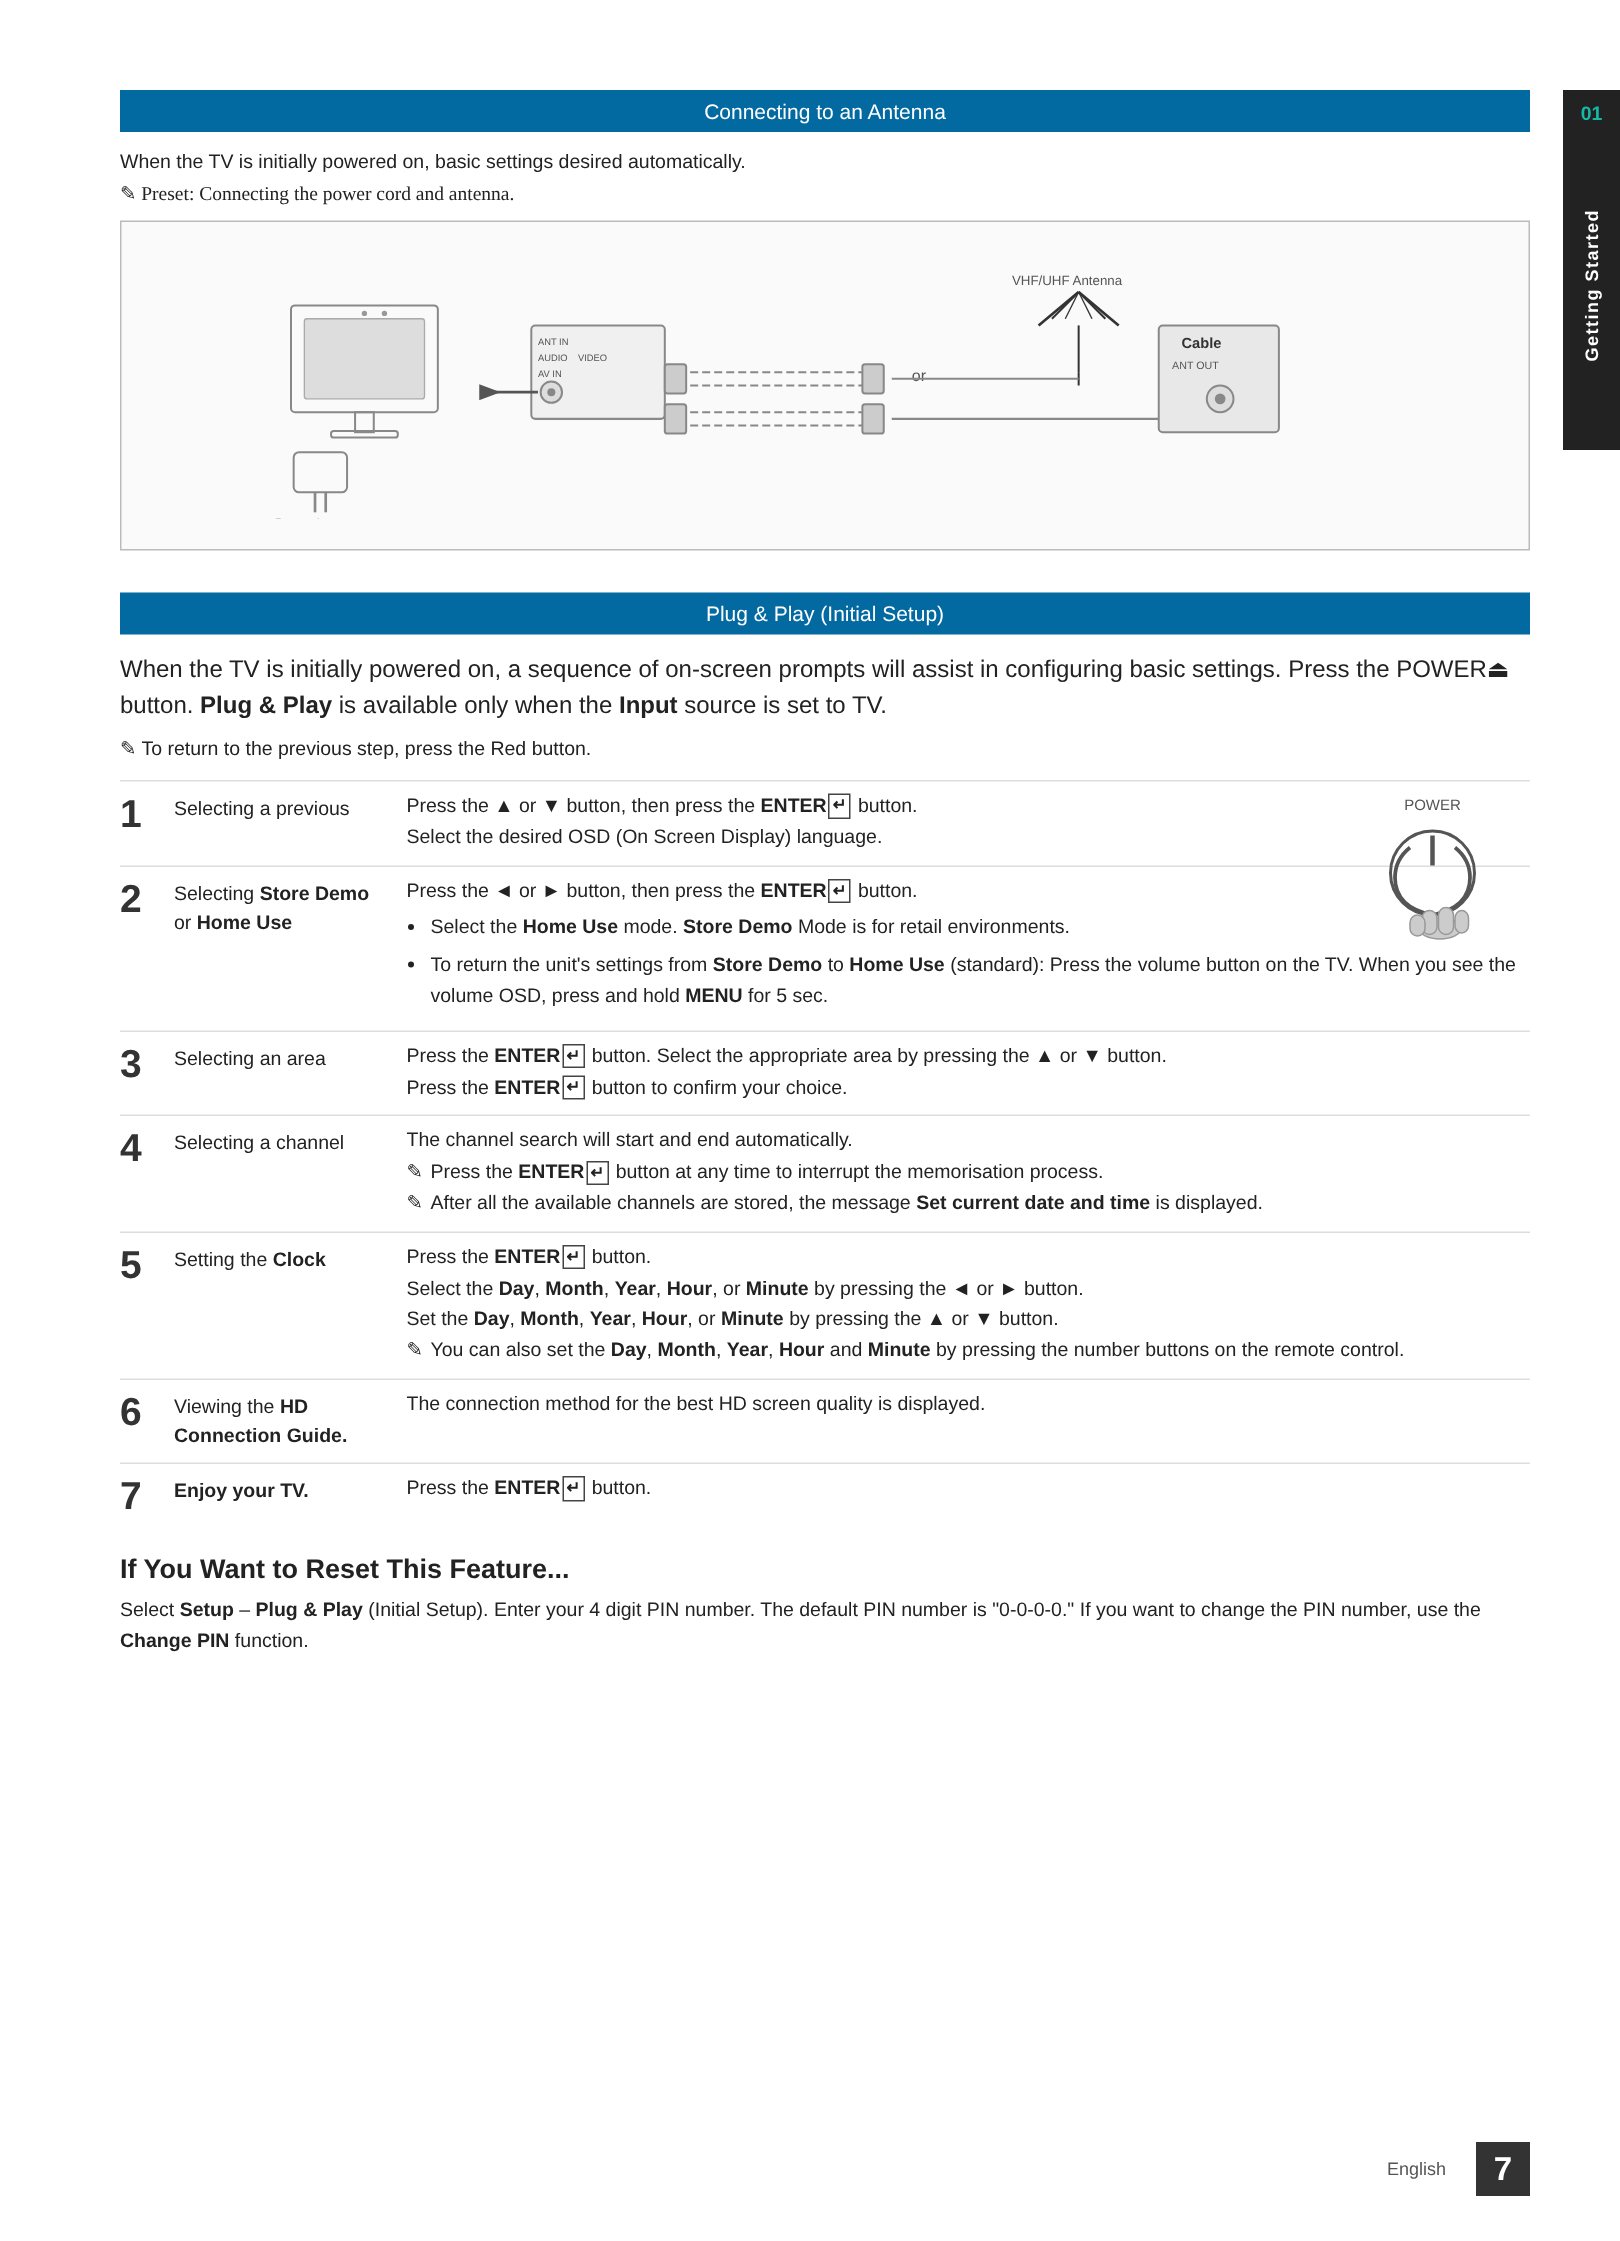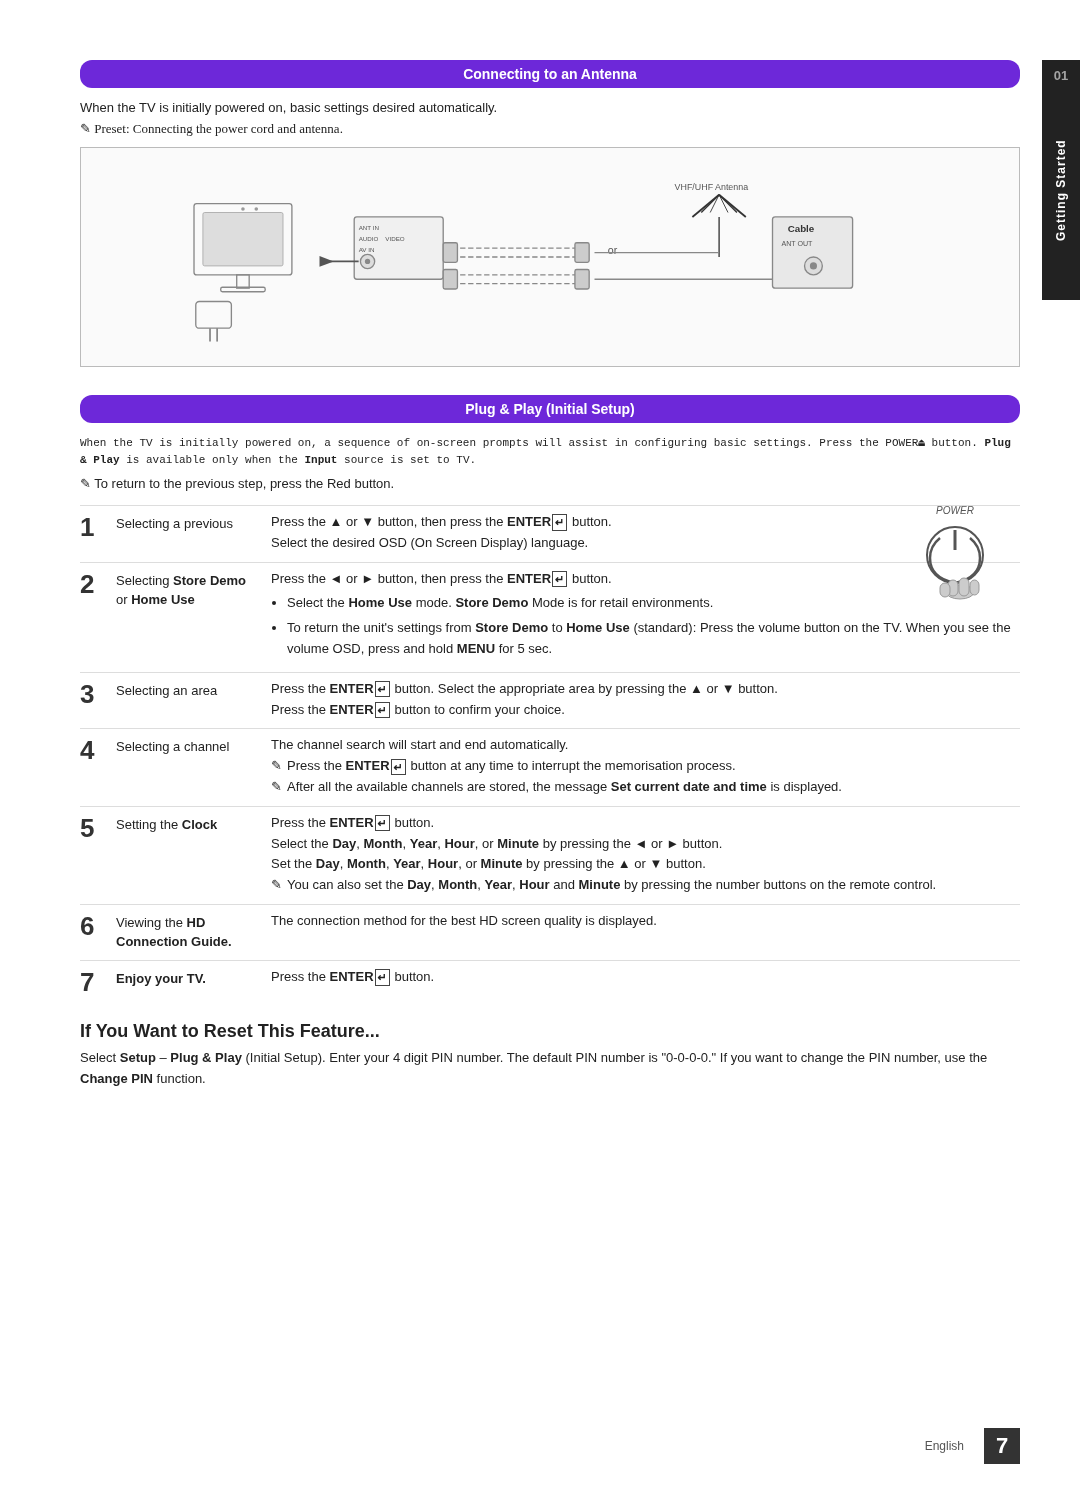--- a/index.html
+++ b/index.html
@@ -40,41 +40,40 @@
       align-items: center;
       justify-content: center;
     }
 
     .side-tab-number {
       position: absolute;
       right: 0;
       top: 60px;
       width: 38px;
       background: #222;
-      color: #a3a3a3;
+      color: #14b8a6;
       font-size: 13px;
       font-weight: bold;
       padding: 8px;
       text-align: center;
       height: 30px;
       display: flex;
       align-items: center;
       justify-content: center;
     }
 
     
     .section-header {
-      background: #6d28d9;
+      background: #0369a1;
       color: #fff;
       text-align: center;
       padding: 6px 12px;
       font-size: 14px;
-      font-weight: bold;
+      font-weight: normal;
       margin-bottom: 12px;
-      border-radius: 12px;
     }
 
     
     .antenna-section {
       margin-bottom: 28px;
     }
 
     .antenna-intro {
       margin-bottom: 6px;
       font-size: 13px;
@@ -107,23 +106,22 @@
       height: 100%;
     }
 
     
     .plug-section {
       margin-bottom: 20px;
     }
 
     .plug-intro {
       margin-bottom: 8px;
-      font-size: 11px;
+      font-size: 16px;
       line-height: 1.5;
-      font-family: Liberation Mono, monospace;
     }
 
     .red-button-note {
       margin-bottom: 14px;
       font-size: 13px;
     }
 
     .red-button-note::before {
       content: "✎ ";
     }
@@ -182,22 +180,21 @@
     .step-content .note-line::before {
       content: "✎ ";
       position: absolute;
       left: 0;
     }
 
     
     .power-img-area {
       position: absolute;
       right: 30px;
-      top: 0;
-      font-style: italic;
+      top: 12px;
     }
 
     
     .reset-section {
       margin-top: 20px;
     }
 
     .reset-title {
       font-size: 18px;
       font-weight: bold;

